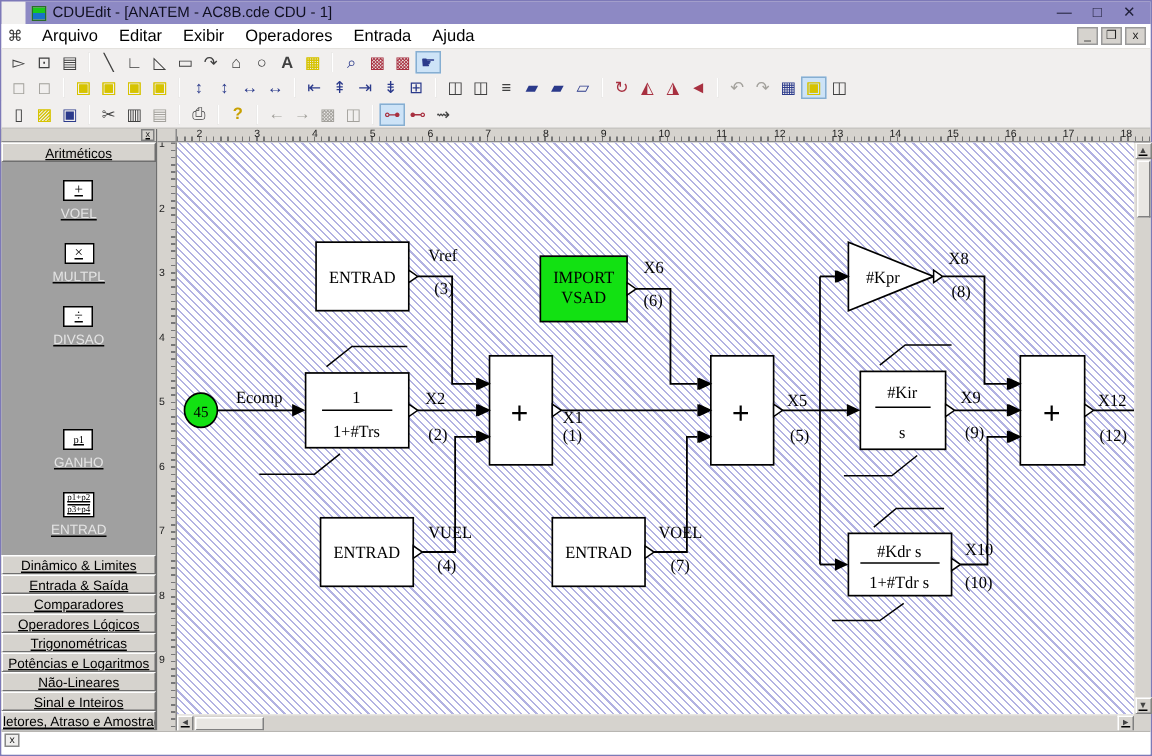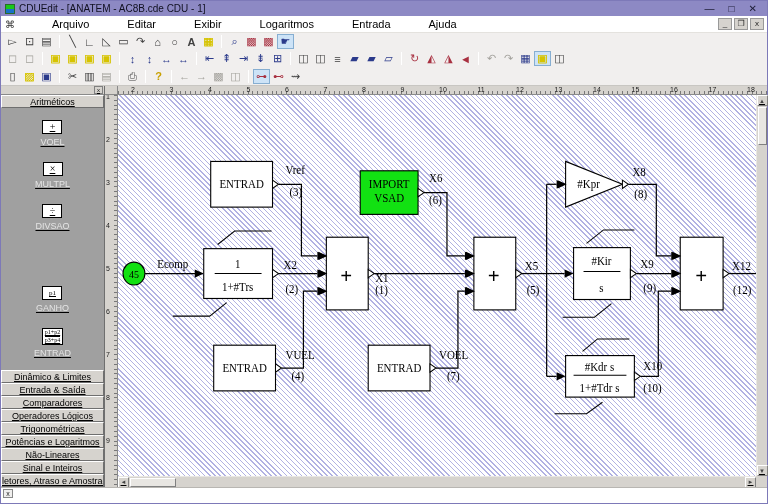--- a/index.html
+++ b/index.html
@@ -1,31 +1,31 @@
 <!DOCTYPE html>
 <html><head>
 <meta charset="utf-8">
 <style>
   * { margin:0; padding:0; box-sizing:border-box; }
   html,body { width:768px; height:504px; overflow:hidden; }
   body { font-family:"Liberation Sans", sans-serif; font-size:11px; background:#fff; }
   .window { width:768px; height:504px; border:1px solid #7d79b8; display:flex; flex-direction:column; background:#f0efee; }
 
   
-  .titlebar { height:15px; background:#8d89c4; display:flex; align-items:center; padding:0 4px; flex:0 0 auto; }
+  .titlebar { height:15px; background:#8d89c4; display:flex; align-items:center; padding:0 4px; flex:0 0 auto;margin-left:16px; }
   .app-icon { width:10px; height:10px; background:#fff; border:1px solid #2a6a2a; margin-right:4px;
               background-image:linear-gradient(#19c819 50%, #1971c8 50%); }
   .title-text { color:#101020; font-size:10px; white-space:nowrap; }
   .win-ctrls { margin-left:auto; display:flex; gap:14px; color:#20203a; font-size:10px; padding-right:6px; }
   .win-ctrls span { cursor:default; line-height:15px; }
 
   
   .menubar { height:17px; background:#fff; display:flex; align-items:center; border-bottom:1px solid #e4e2de; flex:0 0 auto; }
   .mdi-icon { font-size:10px; color:#333; padding:0 6px 0 4px; }
-  .menu-item { padding:1px 7px; color:#000;margin-left:24px; }
+  .menu-item { padding:1px 7px; color:#000; }
   .mdi-btns { margin-left:auto; display:flex; gap:2px; padding-right:3px; }
   .mdi-btn { width:14px; height:12px; background:#d6d3ce; border:1px solid #999;
              font-size:8px; line-height:10px; text-align:center; color:#222; }
 
   
   .toolbar { display:flex; align-items:center; background:#f1efee; flex:0 0 auto; padding-left:3px; }
   .tb1 { height:17px; } .tb2 { height:17px; } .tb3 { height:19px; border-bottom:1px solid #c8c6c2; }
   .ti { width:17px; height:15px; display:inline-flex; align-items:center; justify-content:center;
         font-size:11px; color:#2b3a6b; border:1px solid transparent; }
   .sep { width:1px; height:13px; background:#c2c0bc; margin:0 4px; border-right:1px solid #fff; }
@@ -113,21 +113,21 @@
       <span>□</span>
       <span>✕</span>
     </span>
   </div>
 
   <div class="menubar">
     <span class="mdi-icon">⌘</span>
     <span class="menu-item">Arquivo</span>
     <span class="menu-item">Editar</span>
     <span class="menu-item">Exibir</span>
-    <span class="menu-item">Logaritmos</span>
+    <span class="menu-item">Operadores</span>
     <span class="menu-item">Entrada</span>
     <span class="menu-item">Ajuda</span>
     <span class="mdi-btns">
       <span class="mdi-btn">_</span>
       <span class="mdi-btn">❐</span>
       <span class="mdi-btn">x</span>
     </span>
   </div>
 
   <div class="toolbar tb1">

